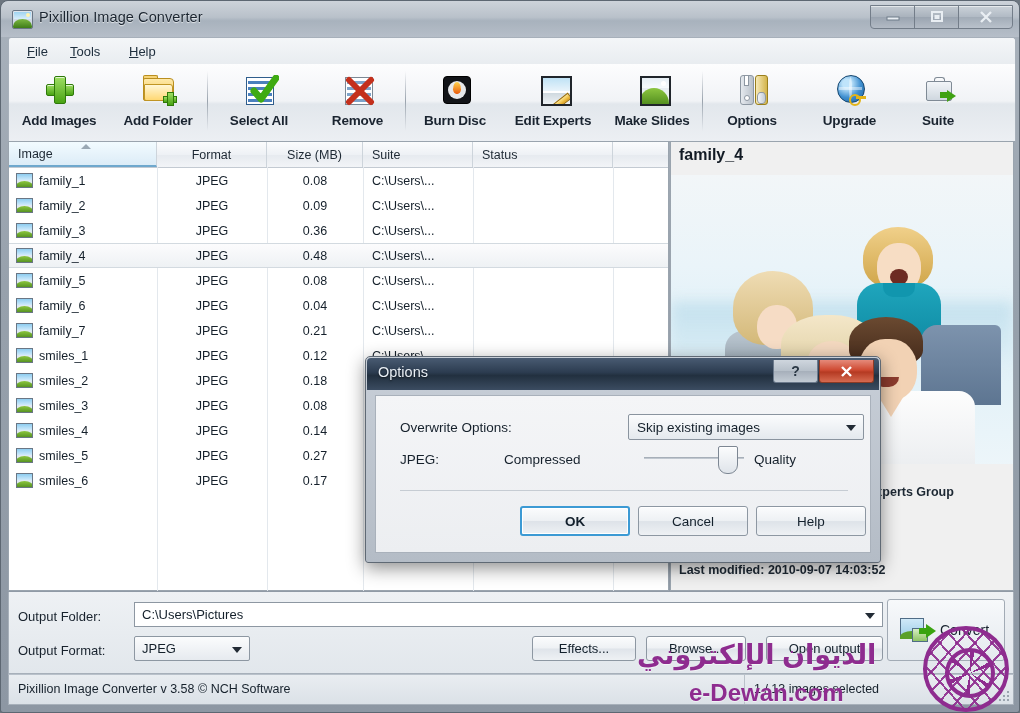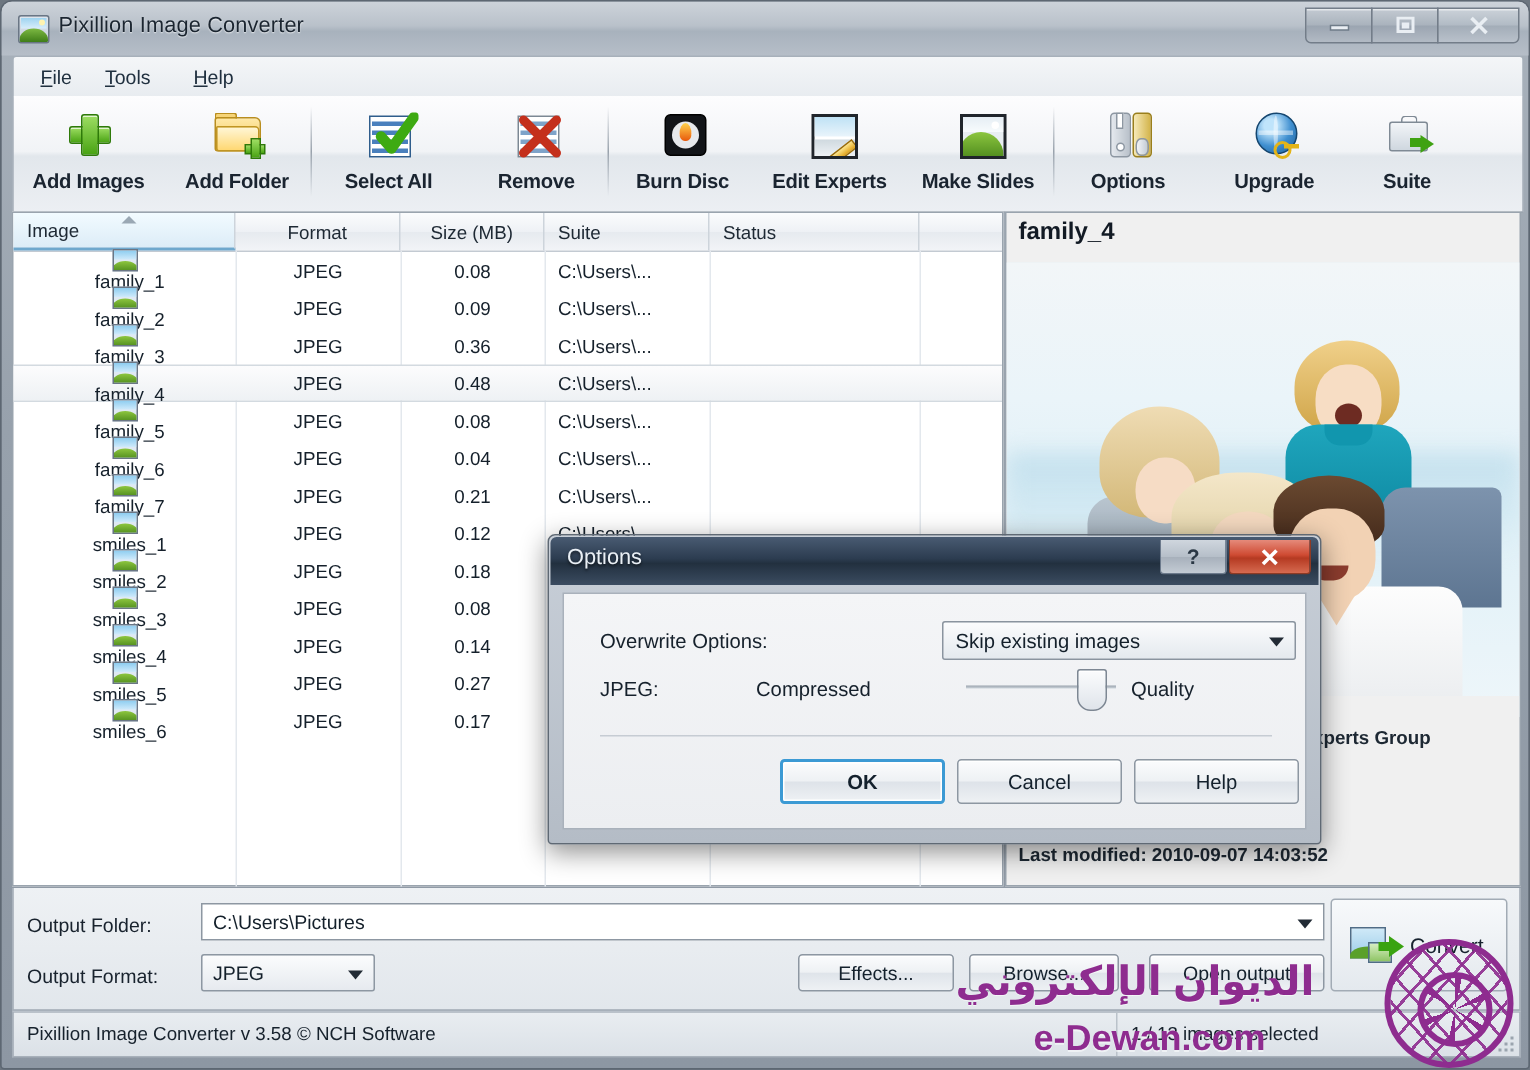--- a/index.html
+++ b/index.html
@@ -152,21 +152,21 @@
     position:absolute;top:0;height:25px;box-sizing:border-box;
     border-right:1px solid #cdd4db;
     font-size:12.5px;color:#1d2833;
     display:flex;align-items:center;padding-left:9px;
   }
   .lhead .hcell.sorted{background:linear-gradient(180deg,#f2fbff,#dcecf7);border-bottom:2px solid #6fa8cd;}
   .sortarrow{position:absolute;left:72px;top:2px;width:0;height:0;border-left:5px solid transparent;border-right:5px solid transparent;border-bottom:5px solid #9aa8b4;}
 
   .lrow{position:absolute;left:0;height:25px;width:659px;display:flex;align-items:center;font-size:12.5px;color:#15202b;}
   .lrow.sel{background:linear-gradient(180deg,#fcfcfd,#eef1f4);border-top:1px solid #d3dae0;border-bottom:1px solid #d3dae0;box-sizing:border-box;}
-  .c-img{position:absolute;left:0;width:148px;display:flex;align-items:center;padding-left:7px;box-sizing:border-box;flex-direction:column;}
+  .c-img{position:absolute;left:0;width:148px;display:flex;align-items:center;padding-left:7px;box-sizing:border-box;}
   .c-fmt{position:absolute;left:148px;width:110px;text-align:center;}
   .c-size{position:absolute;left:258px;width:96px;text-align:center;}
   .c-fold{position:absolute;left:354px;width:110px;padding-left:9px;box-sizing:border-box;}
   .c-stat{position:absolute;left:464px;width:140px;padding-left:9px;box-sizing:border-box;}
   .thumb{width:15px;height:13px;border:1px solid #6a7685;margin-right:6px;position:relative;overflow:hidden;flex:0 0 auto;background:#dfe9f3;}
   .thumb .s{position:absolute;left:0;top:0;right:0;height:6px;background:linear-gradient(180deg,#8ecdf0,#cfeafb);}
   .thumb .g{position:absolute;left:-2px;bottom:-3px;width:19px;height:9px;border-radius:50% 50% 0 0/80% 80% 0 0;background:linear-gradient(180deg,#8dc63f,#3d7b14);}
 
   .vgrid{position:absolute;top:25px;width:1px;height:424px;background:#e3e8ed;}
 

